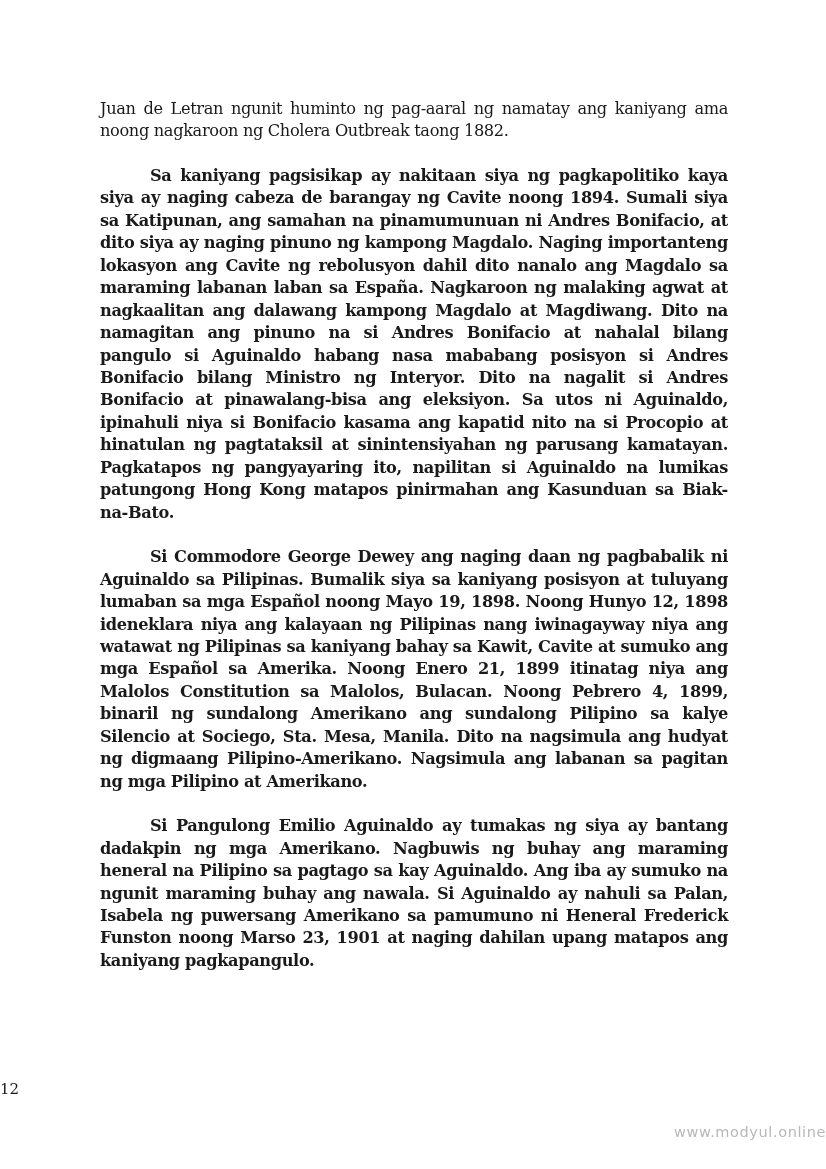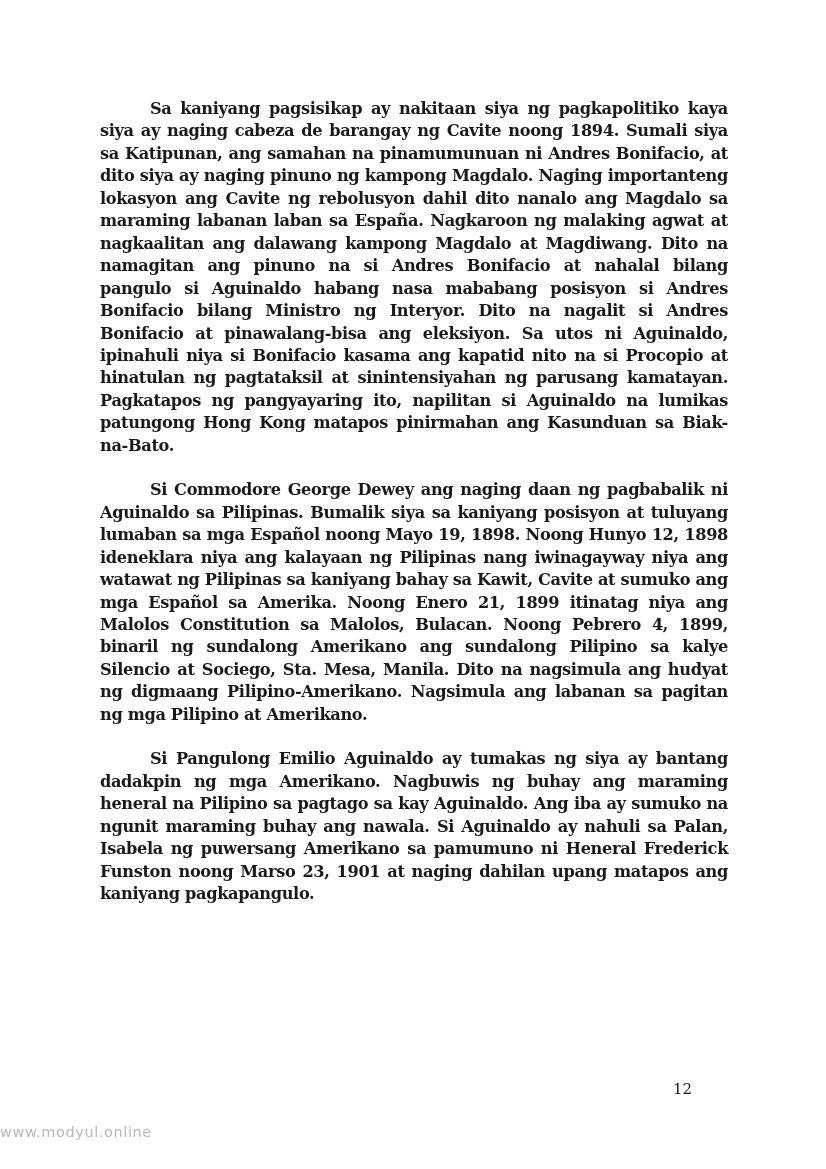--- a/index.html
+++ b/index.html
@@ -6,32 +6,33 @@
   body { width: 826px; height: 1169px; position: relative; overflow: hidden; }
   .page {
     position: absolute; left: 100px; top: 98px; width: 628px;
     font-family: "DejaVu Serif", "Liberation Serif", serif;
     font-size: 16.2px; line-height: 22.45px; color: #1a1a1a;
     letter-spacing: -0.35px;
   }
   .para { margin: 0 0 22px 0; text-align: justify; text-align-last: left; }
   .para.indent { text-indent: 50px; font-weight: bold; }
   .page-number {
-    position: absolute; left: 0; width: 692px; top: 1080px; text-align: right;
+    position: absolute; left: 0; width: 692px; top: 1080px; text-align: left;
     font-family: "DejaVu Serif", "Liberation Serif", serif; font-size: 15px; color: #1a1a1a;
   }
   .watermark {
-    position: absolute; left: 0; width: 826px; top: 1124px; text-align: left;
+    position: absolute; left: 0; width: 826px; top: 1124px; text-align: right;
     font-family: "DejaVu Sans", "Liberation Sans", sans-serif; font-size: 14.5px;
     color: #b8b8b8; letter-spacing: 0.6px;
   }
 </style>
 </head>
 <body>
 
 <div class="page">
+  <p class="para">Juan de Letran ngunit huminto ng pag-aaral ng namatay ang kaniyang ama noong nagkaroon ng Cholera Outbreak taong 1882.</p>
   <p class="para indent">Sa kaniyang pagsisikap ay nakitaan siya ng pagkapolitiko kaya siya ay naging cabeza de barangay ng Cavite noong 1894. Sumali siya sa Katipunan, ang samahan na pinamumunuan ni Andres Bonifacio, at dito siya ay naging pinuno ng kampong Magdalo. Naging importanteng lokasyon ang Cavite ng rebolusyon dahil dito nanalo ang Magdalo sa maraming labanan laban sa España. Nagkaroon ng malaking agwat at nagkaalitan ang dalawang kampong Magdalo at Magdiwang. Dito na namagitan ang pinuno  na si Andres Bonifacio at nahalal bilang pangulo si Aguinaldo habang nasa mababang posisyon si Andres Bonifacio bilang Ministro ng Interyor. Dito na nagalit si Andres Bonifacio at pinawalang-bisa ang eleksiyon. Sa utos ni Aguinaldo, ipinahuli niya si Bonifacio kasama ang kapatid nito na si Procopio at hinatulan ng pagtataksil at sinintensiyahan ng parusang kamatayan. Pagkatapos ng pangyayaring ito, napilitan si Aguinaldo na lumikas patungong Hong Kong matapos pinirmahan ang Kasunduan sa Biak-na-Bato.</p>
   <p class="para indent">Si Commodore George Dewey ang naging daan ng pagbabalik ni Aguinaldo sa Pilipinas. Bumalik siya sa kaniyang posisyon at tuluyang lumaban sa mga Español noong Mayo 19, 1898. Noong Hunyo 12, 1898 ideneklara niya ang kalayaan ng Pilipinas nang iwinagayway niya ang watawat ng Pilipinas sa kaniyang bahay sa Kawit, Cavite at sumuko ang mga Español sa Amerika. Noong Enero 21, 1899 itinatag niya ang Malolos Constitution sa Malolos, Bulacan. Noong Pebrero 4, 1899, binaril ng sundalong Amerikano ang sundalong Pilipino sa kalye Silencio at Sociego, Sta. Mesa, Manila. Dito na nagsimula ang hudyat ng digmaang Pilipino-Amerikano. Nagsimula ang labanan sa pagitan ng mga Pilipino at Amerikano.</p>
   <p class="para indent">Si Pangulong Emilio Aguinaldo ay tumakas ng siya ay bantang dadakpin ng mga Amerikano. Nagbuwis ng buhay ang maraming heneral na Pilipino sa pagtago sa kay Aguinaldo. Ang iba ay sumuko na ngunit maraming buhay ang nawala. Si Aguinaldo ay nahuli sa Palan, Isabela ng puwersang Amerikano sa pamumuno ni Heneral Frederick Funston noong Marso 23, 1901 at naging dahilan upang matapos ang kaniyang pagkapangulo.</p>
 </div>
 
 <div class="page-number">12</div>
 <div class="watermark">www.modyul.online</div>
 
 </body></html>

